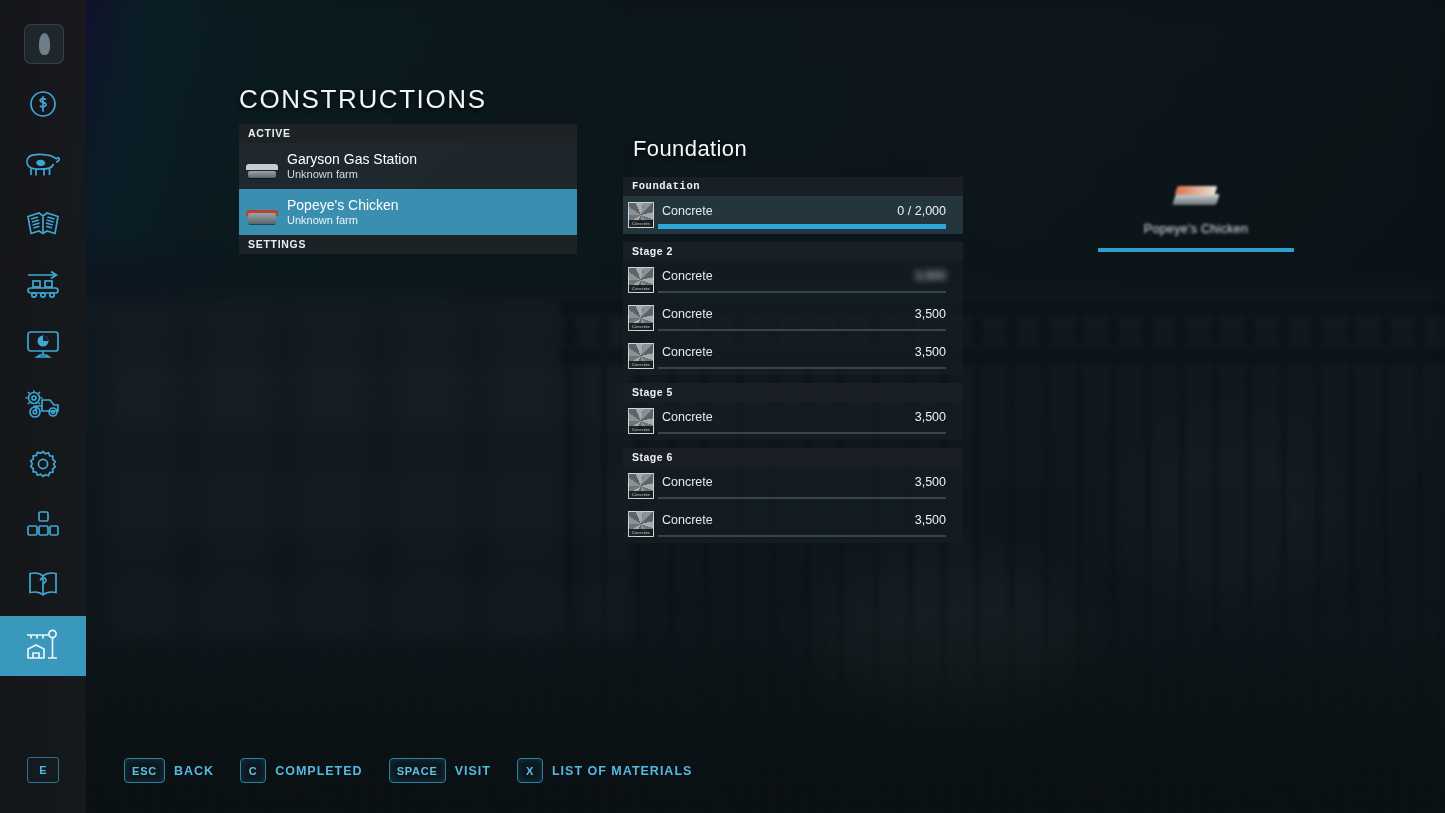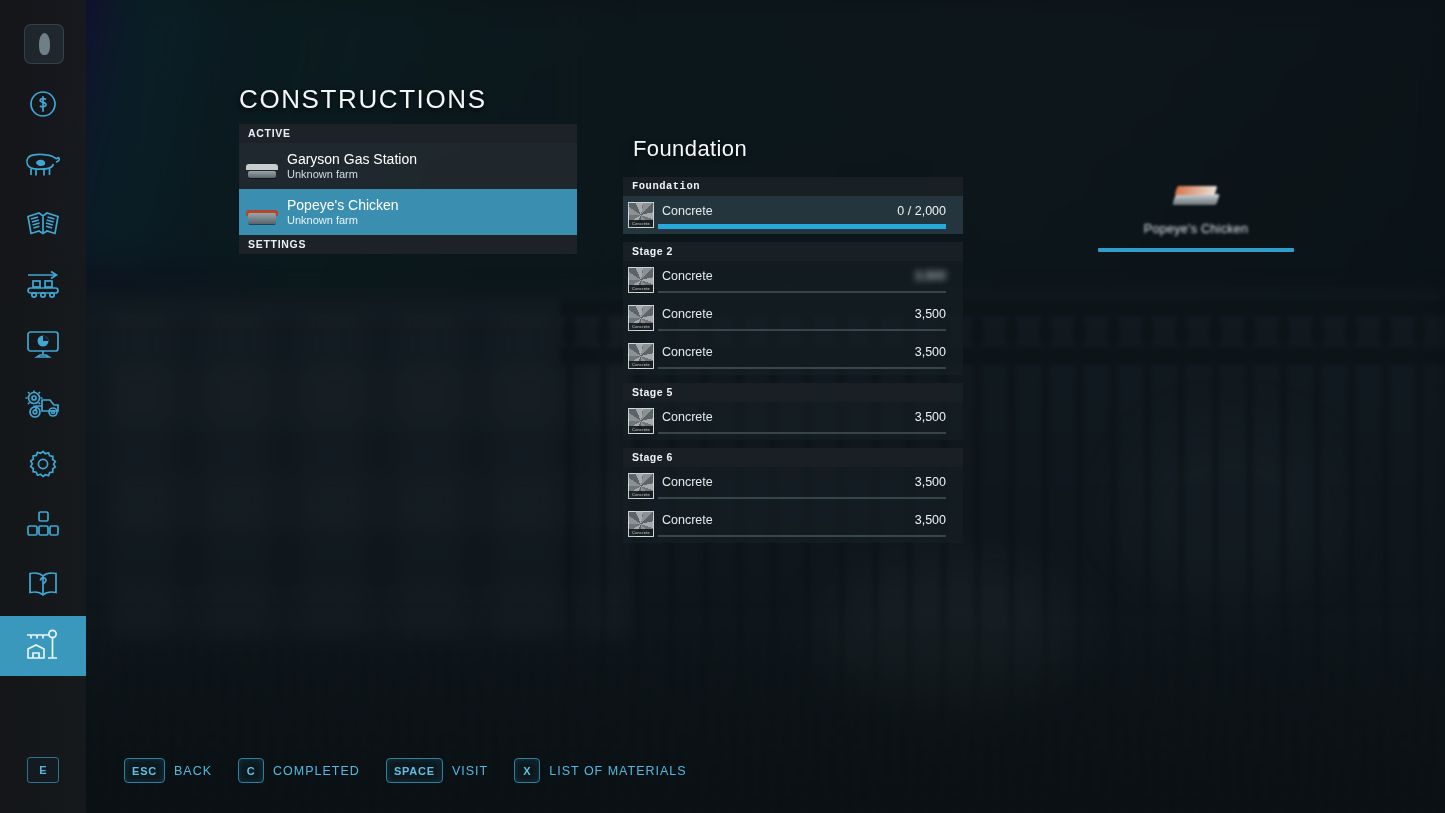--- a/index.html
+++ b/index.html
@@ -179,21 +179,21 @@
   #hotkeys { position:absolute; left:124px; bottom:30px; display:flex; align-items:center; gap:26px; }
   .hk { display:flex; align-items:center; gap:9px; cursor:pointer; }
   .hk .key {
     min-width:26px; height:25px; padding:0 7px;
     border:1px solid #2f7f9e; border-radius:4px;
     display:flex; align-items:center; justify-content:center;
     color:#5fc0e4; font-size:11px; font-weight:bold; letter-spacing:.8px;
     background:rgba(20,40,50,.35);
     box-shadow:0 0 6px rgba(40,140,180,.25) inset;
   }
-  .hk .lbl { color:#54b9e0; font-size:12.5px; font-weight:normal; letter-spacing:1px; }
+  .hk .lbl { color:#54b9e0; font-size:12.5px; font-weight:bold; letter-spacing:1px; }
   #e-key {
     position:absolute; left:27px; bottom:30px;
     width:32px; height:26px; border:1px solid #2b7490; border-radius:3px;
     display:flex; align-items:center; justify-content:center;
     color:#57b7dc; font-size:11px; font-weight:bold;
     background:rgba(18,34,43,.4);
   }
 </style>
 </head>
 <body>

